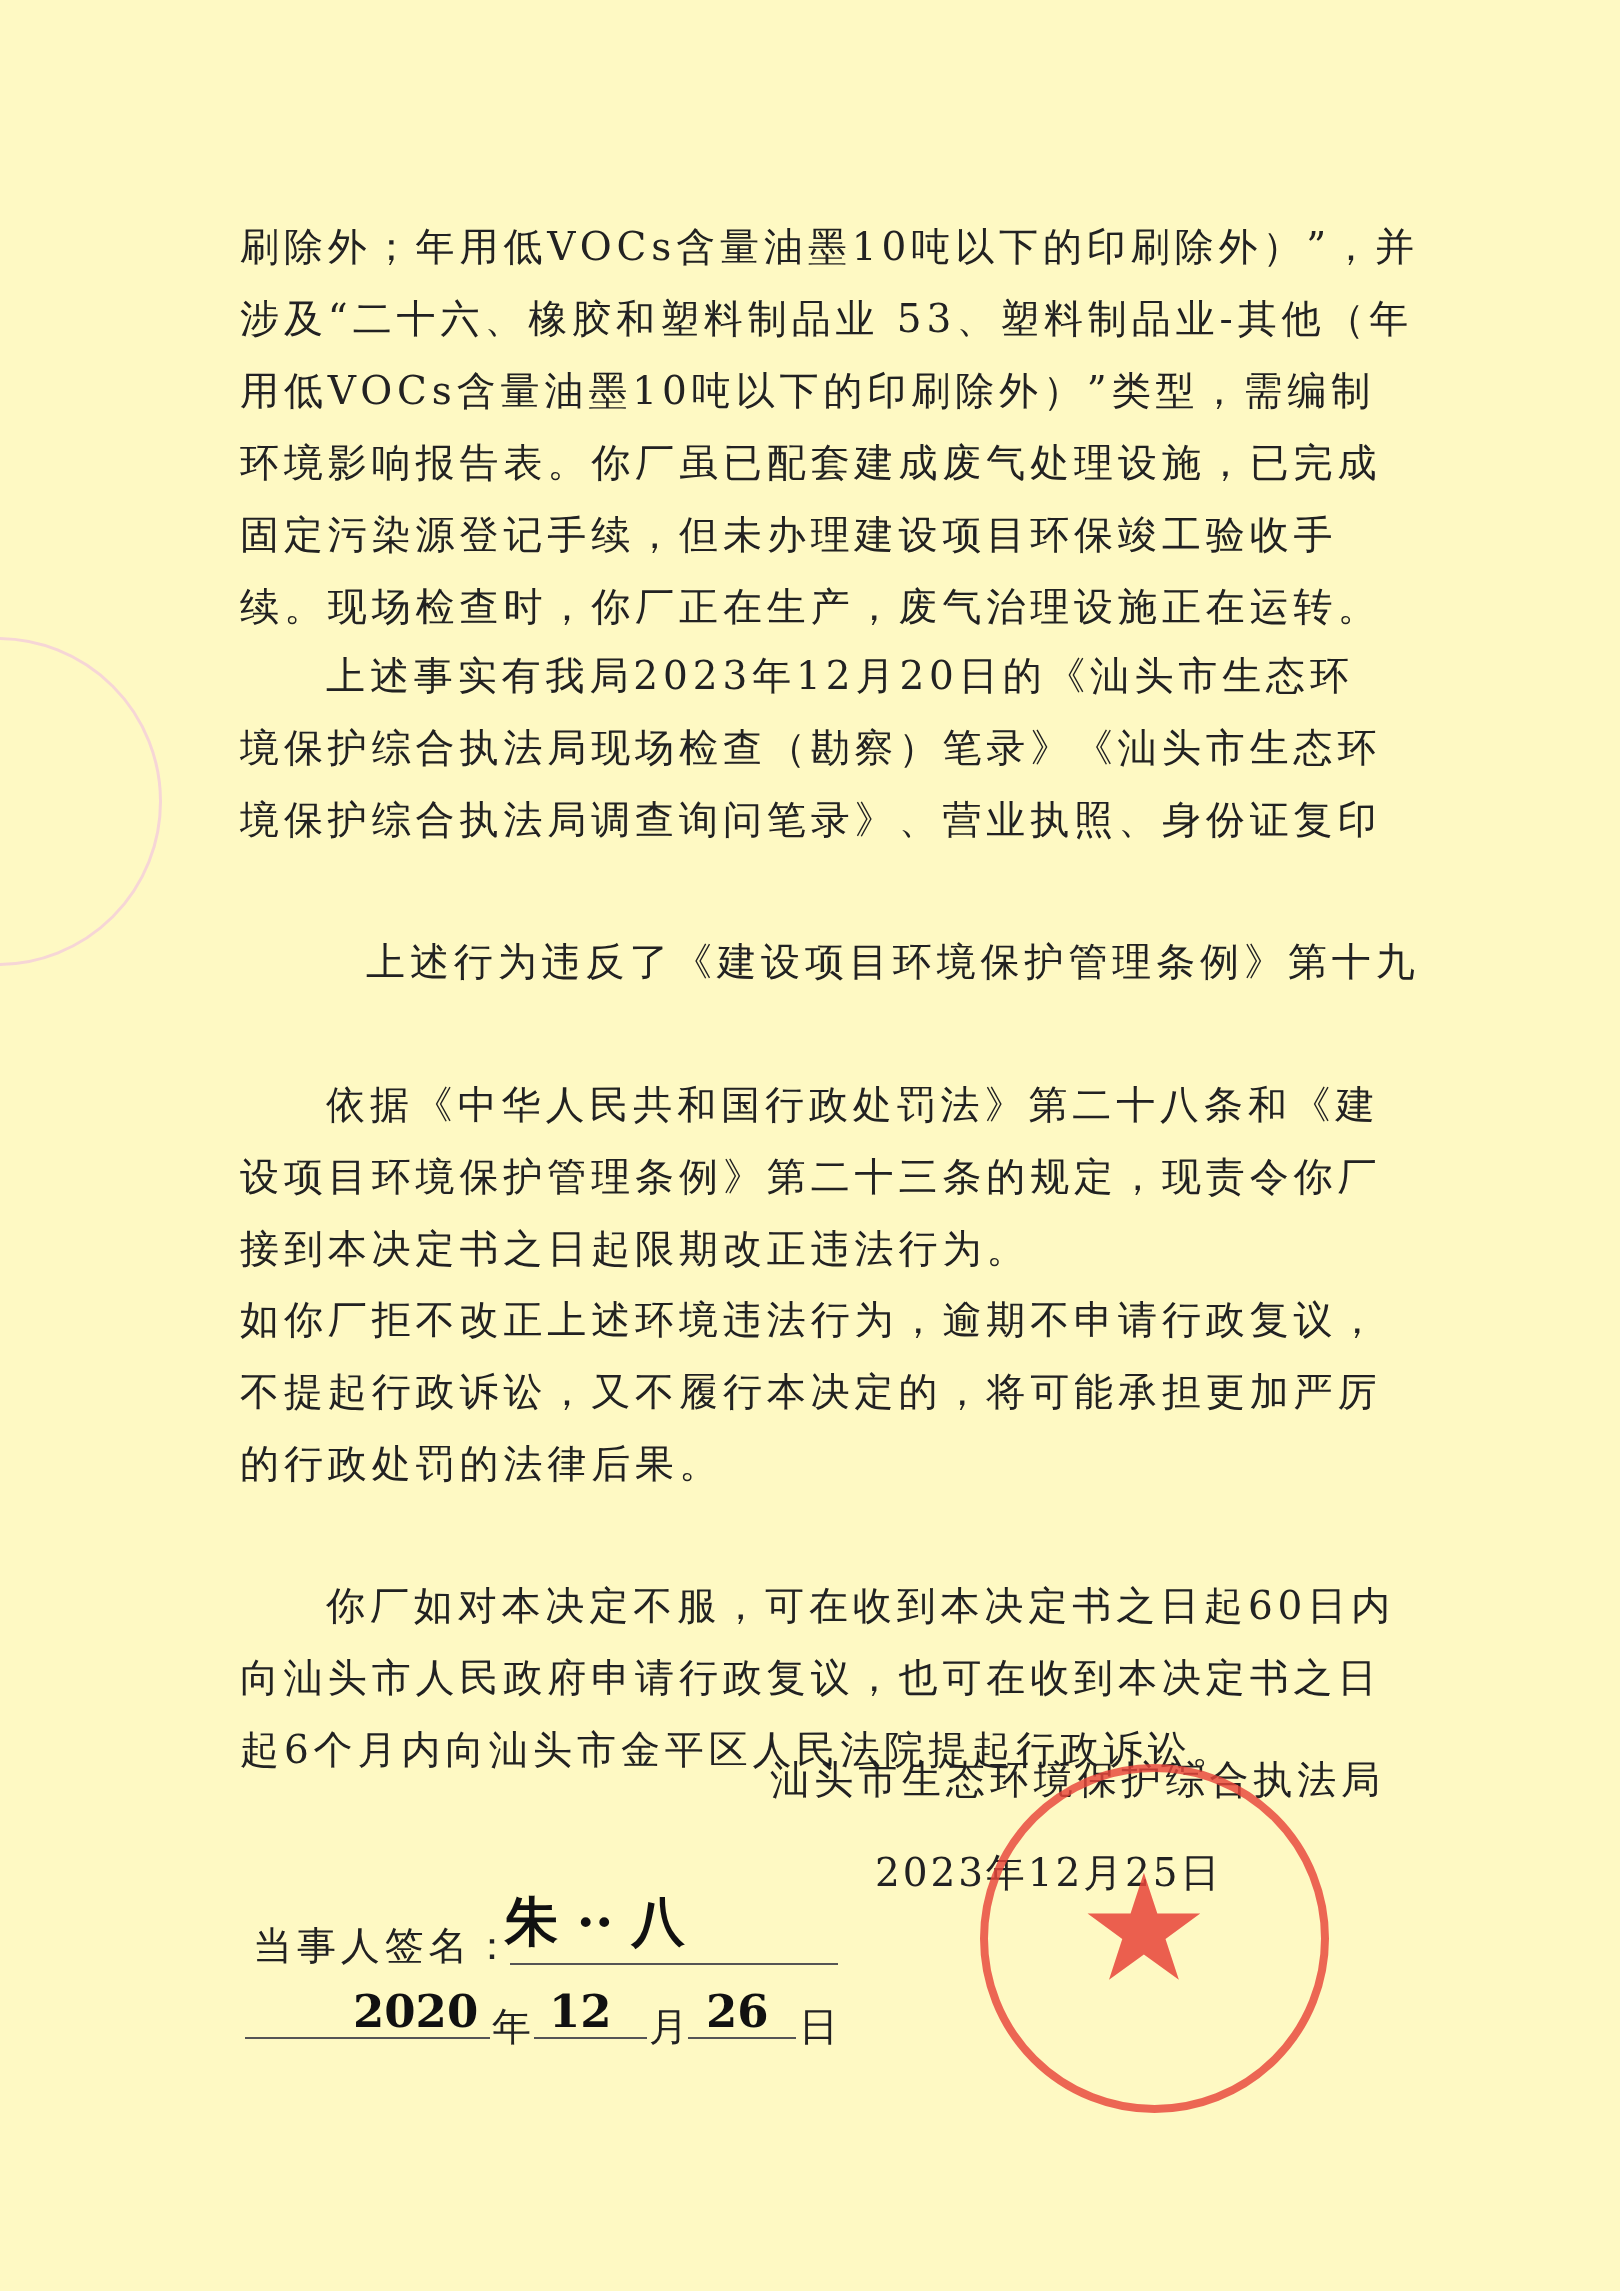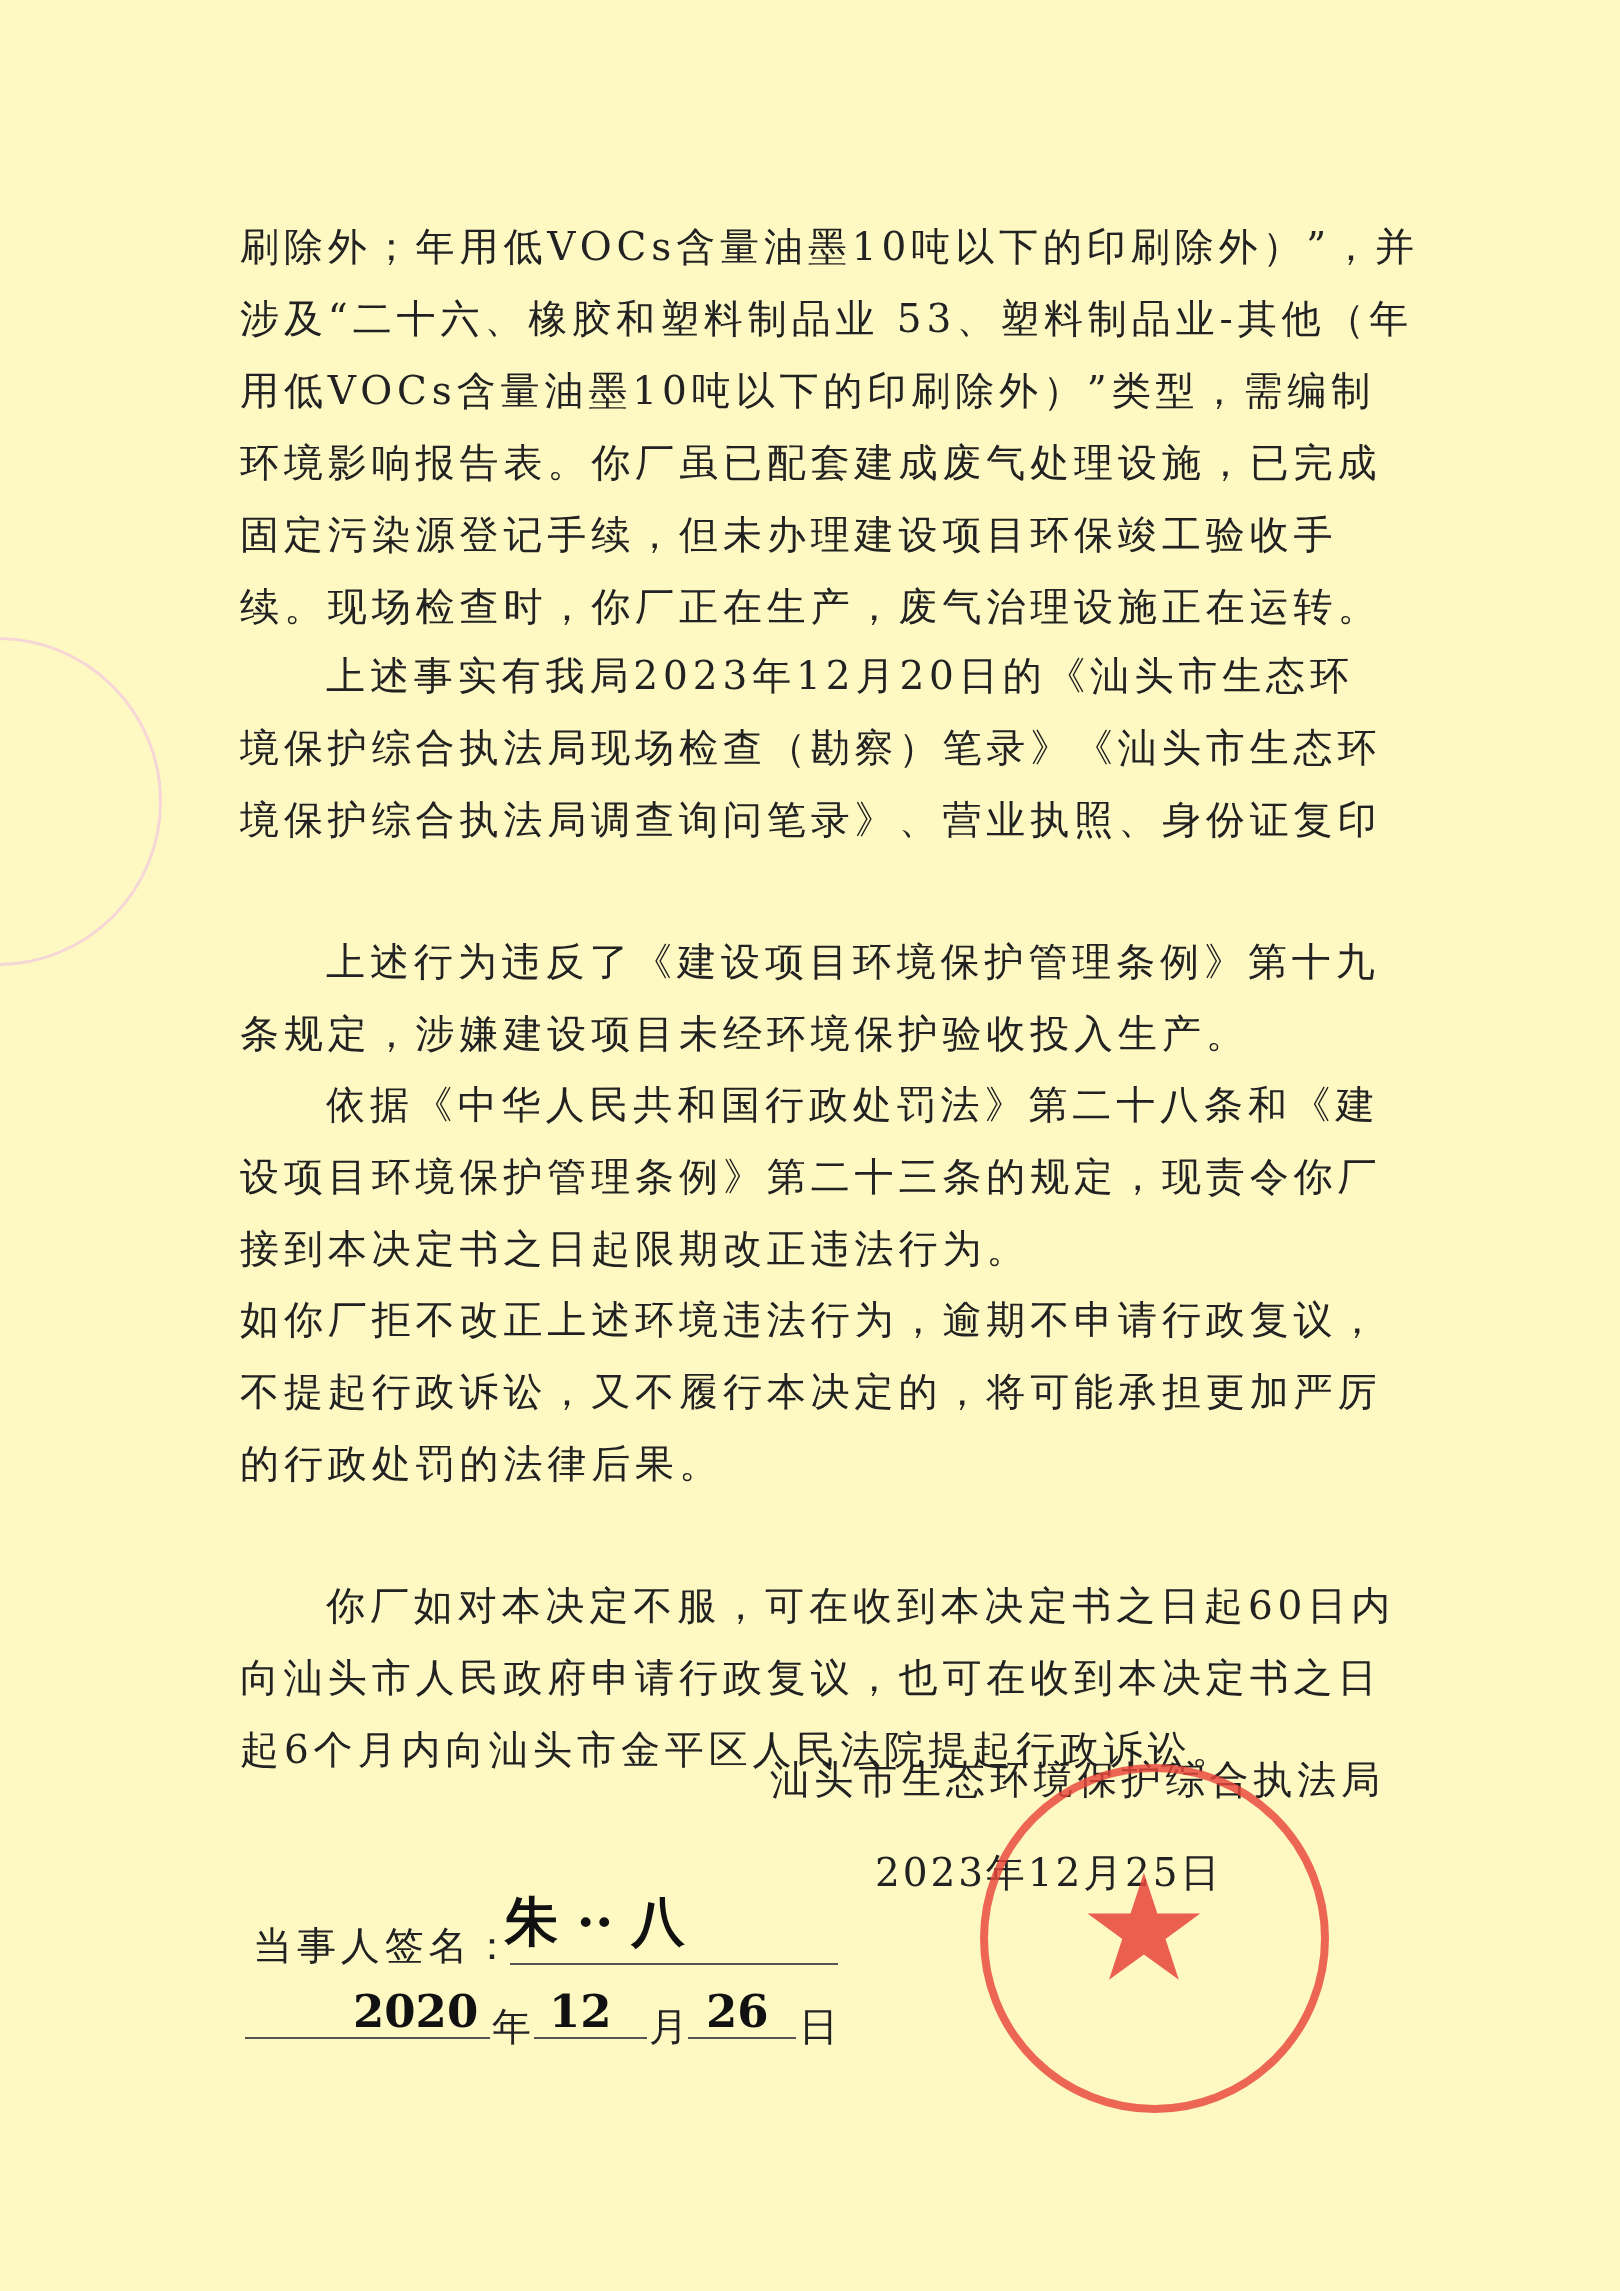--- a/index.html
+++ b/index.html
@@ -35,23 +35,22 @@
         <span class="line">用低VOCs含量油墨10吨以下的印刷除外）”类型，需编制</span>
         <span class="line">环境影响报告表。你厂虽已配套建成废气处理设施，已完成</span>
         <span class="line">固定污染源登记手续，但未办理建设项目环保竣工验收手</span>
         <span class="line">续。现场检查时，你厂正在生产，废气治理设施正在运转。</span>
       </div>
       <div class="para" style="top: 640px;">
         <span class="line indent">上述事实有我局2023年12月20日的《汕头市生态环</span>
         <span class="line">境保护综合执法局现场检查（勘察）笔录》《汕头市生态环</span>
         <span class="line">境保护综合执法局调查询问笔录》、营业执照、身份证复印</span>
       </div>
-      <div class="para" style="top: 926px;">
+      <div class="para" style="top: 926px; margin-left: 40px;">
         <span class="line indent">上述行为违反了《建设项目环境保护管理条例》第十九</span>
-        <span class="line">条规定，涉嫌建设项目未经环境保护验收投入生产。</span>
       </div>
       <div class="para" style="top: 1069px;">
         <span class="line indent">依据《中华人民共和国行政处罚法》第二十八条和《建</span>
         <span class="line">设项目环境保护管理条例》第二十三条的规定，现责令你厂</span>
         <span class="line">接到本决定书之日起限期改正违法行为。</span>
       </div>
       <div class="para" style="top: 1284px;">
         <span class="line">如你厂拒不改正上述环境违法行为，逾期不申请行政复议，</span>
         <span class="line">不提起行政诉讼，又不履行本决定的，将可能承担更加严厉</span>
         <span class="line">的行政处罚的法律后果。</span>

